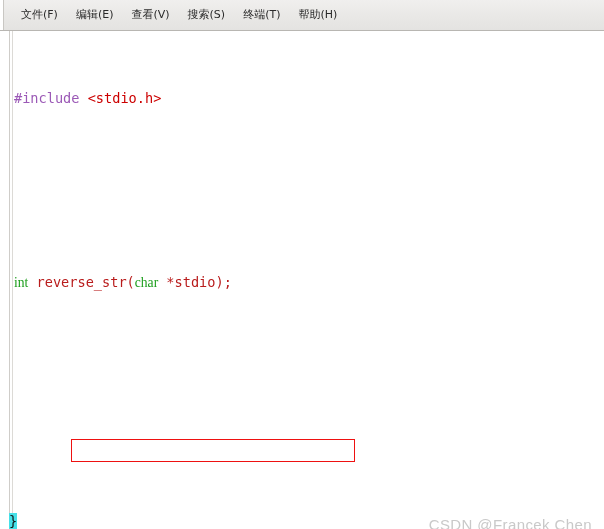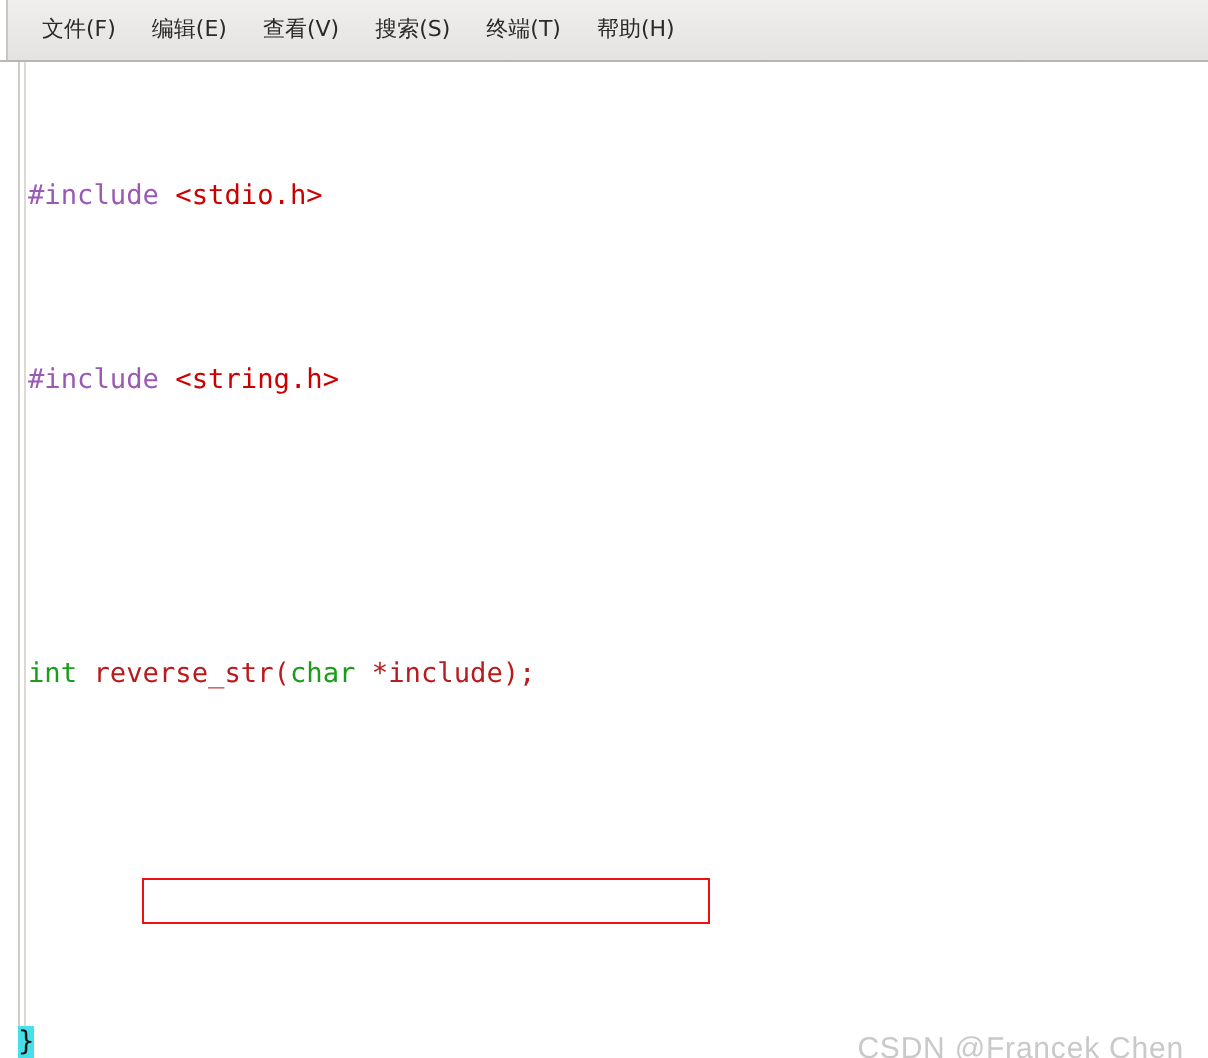--- a/index.html
+++ b/index.html
@@ -83,21 +83,21 @@
     line-height: 18.4px;
     white-space: pre;
     color: #2e2e2e;
     letter-spacing: 0px;
   }
   .line { height: 18.4px; white-space: pre; }
 
   
   .t-pre   { color: #9b59b6; }            
   .t-inc   { color: #cc0000; }            
-  .t-type  { color: #1a9d1a; }
+  .t-type  { color: #1a9d1a; font-family: Liberation Serif, serif; }
   .t-plain { color: #b91c1c; }
   .t-tilde { color: #3aa9c4; }
 
   .hl-cursor {
     background: #45e0e8;
     color: #111111;
   }
 
   
   .annot-box {
@@ -139,25 +139,24 @@
 
 <div class="editor">
 
   <div class="gutter-left"></div>
 
   <div class="code">
 
     <div class="line"><span class="t-pre">#include</span><span class="t-plain"> </span><span class="t-inc">&lt;stdio.h&gt;</span></div>
 
 
-    <div class="line"><span class="t-pre">#include</span><span class="t-plain"> </span><span class="t-inc">&lt;string.h&gt;</span></div>
 
     <div class="line">&nbsp;</div>
 
-    <div class="line"><span class="t-type">int</span><span class="t-plain"> reverse_str(</span><span class="t-type">char</span><span class="t-plain"> *include);</span></div>
+    <div class="line"><span class="t-type">int</span><span class="t-plain"> reverse_str(</span><span class="t-type">char</span><span class="t-plain"> *stdio);</span></div>
 
     <div class="line">&nbsp;</div>
 
     
 
     
 
     
 
     

